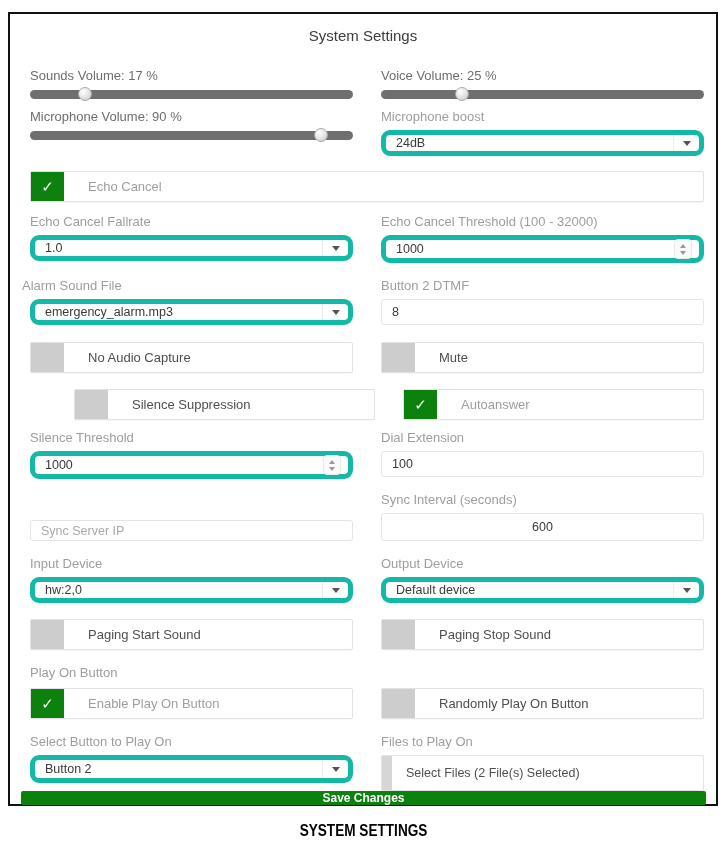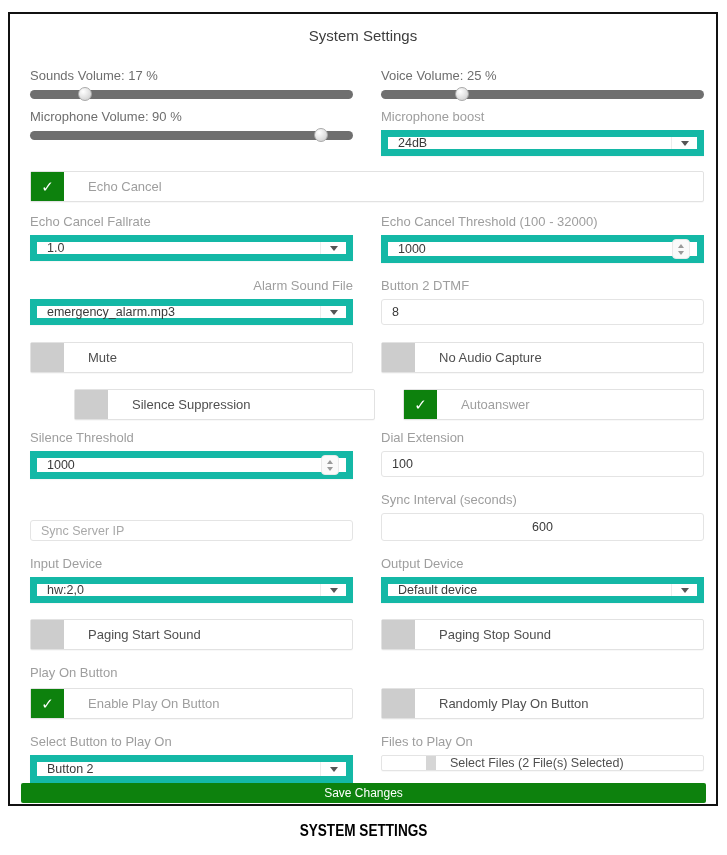--- a/index.html
+++ b/index.html
@@ -21,21 +21,21 @@
   
   .slider { position:relative; height:9px; background:#6f6f6f; border-radius:5px; margin-bottom:10px; }
   .slider .thumb {
     position:absolute; top:-3px; width:14px; height:14px; border-radius:50%;
     background:radial-gradient(circle at 35% 30%, #ffffff, #d9d9d9 70%, #c4c4c4);
     border:1px solid #a9a9a9;
   }
 
   
   .control {
-    height:26px; border:7px solid #14b8a6; border-radius:0; background:#fff;
+    height:26px; border:5px solid #14b8a6; border-radius:9px; background:#fff;
     display:flex; align-items:center; font-size:12.5px; color:#3a3a3a;
     box-shadow:0 1px 1px rgba(0,0,0,0.03);
   }
   .control .value { padding-left:10px; flex:1; }
   input.text-input {
     width:100%; height:26px; border:1px solid #e4e4e4; border-radius:3px;
     font-family:"Liberation Sans", sans-serif; font-size:12.5px; color:#3a3a3a;
     padding:0 10px; outline:none;
   }
   input.text-input::placeholder { color:#a9a9a9; }
@@ -63,31 +63,31 @@
     width:33px; align-self:stretch; background:#cdcdcd; flex:none;
     display:flex; align-items:center; justify-content:center;
     font-size:15px; color:#fff;
   }
   .checkbox.checked { background:#0d810d; }
   .checklabel { font-size:13px; color:#4f4f4f; margin-left:24px; }
   .checklabel.muted { color:#9e9e9e; }
 
   
   .filebtn {
-    height:16px; border:1px solid #e4e4e4; border-radius:2px; background:#fff;
-    display:flex; align-items:center; cursor:pointer; box-shadow:0 1px 1px rgba(0,0,0,0.03);padding-left:44px;
+    height:36px; border:1px solid #e4e4e4; border-radius:2px; background:#fff;
+    display:flex; align-items:center; cursor:pointer; box-shadow:0 1px 1px rgba(0,0,0,0.03);
   }
   .filebtn .strip { width:10px; align-self:stretch; background:#d6d6d6; flex:none; }
   .filebtn .filelabel { font-size:12.5px; color:#4f4f4f; margin-left:14px; }
 
   
   .save-btn {
     margin:22px 10px 1px 11px; margin-top:auto; height:24px; background:#0d810d; color:#fff;
     border:none; border-radius:2px; font-family:"Liberation Sans", sans-serif;
-    font-size:12px; font-weight:normal; cursor:pointer;
+    font-size:12px; font-weight:bold; cursor:pointer;
   }
 
   .caption {
     position:absolute; left:0; top:822px; width:727px; text-align:center;
     font-size:16px; font-weight:bold; color:#000;
     transform:scaleX(0.85); letter-spacing:0px;
   }
 </style>
 </head>
 <body>
@@ -151,42 +151,42 @@
                 <span class="arrow-up"></span>
                 <span class="arrow-down"></span>
               </span>
           </span>
         </div>
       </div>
     </div>
 
     <div class="row">
       <div>
-        <span class="field-label" style="margin-left:-8px;text-align:right;">Alarm Sound File</span>
+        <span class="field-label" style="margin-left:-8px;">Alarm Sound File</span>
         <div class="control">
           <span class="value">emergency_alarm.mp3</span>
           <span class="caret-zone">
               <span class="caret-down"></span>
             </span>
         </div>
       </div>
       <div>
         <span class="field-label">Button 2 DTMF</span>
         <input class="text-input" value="8" style="">
       </div>
     </div>
 
     <div class="row" style="margin-top:17px;">
       <div class="checkrow">
         <span class="checkbox"></span>
+        <span class="checklabel">No Audio Capture</span>
+      </div>
+      <div class="checkrow">
+        <span class="checkbox"></span>
         <span class="checklabel">Mute</span>
-      </div>
-      <div class="checkrow">
-        <span class="checkbox"></span>
-        <span class="checklabel">No Audio Capture</span>
       </div>
     </div>
 
     <div class="row" style="margin-top:16px;padding-left:44px;">
       <div class="checkrow">
         <span class="checkbox"></span>
         <span class="checklabel">Silence Suppression</span>
       </div>
       <div class="checkrow">
         <span class="checkbox checked">

